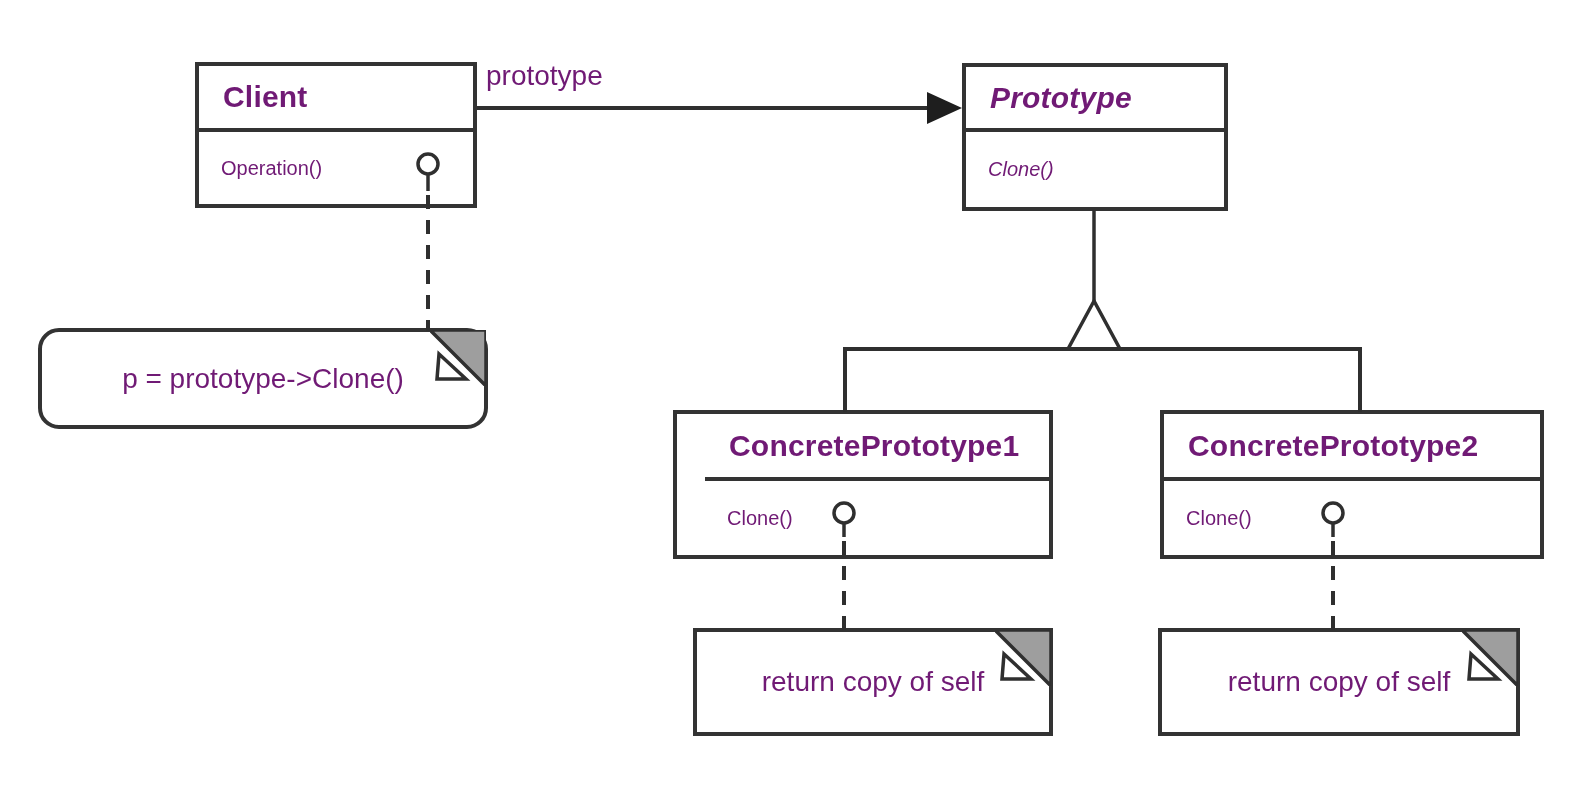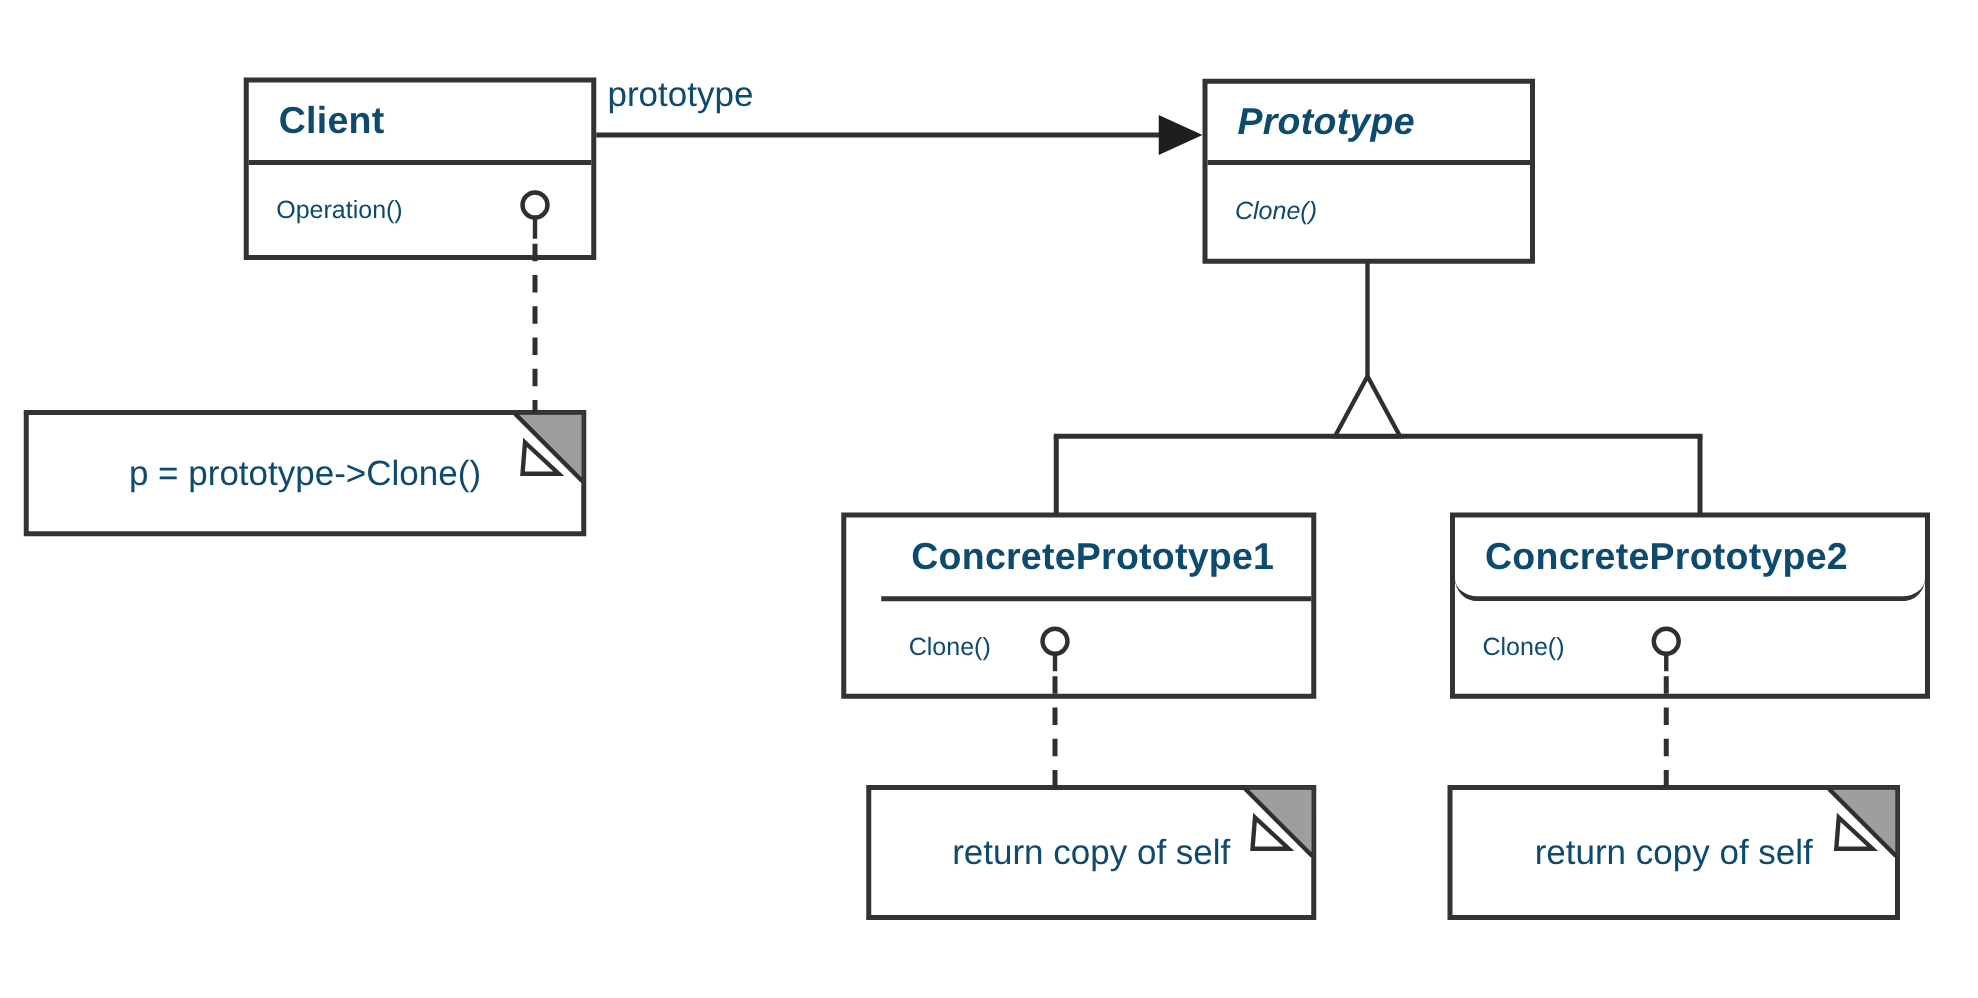--- a/index.html
+++ b/index.html
@@ -1,18 +1,18 @@
 <!DOCTYPE html>
 <html><head>
 <meta charset="utf-8">
 <style>
   html, body { margin:0; padding:0; background:#ffffff; }
   .canvas {
     position:relative; width:1582px; height:798px; background:#ffffff;
-    font-family:"Liberation Sans", sans-serif; color:#0c4a6e; overflow:hidden;
+    font-family:"Liberation Sans", sans-serif; color:#701a75; overflow:hidden;
   }
   .classbox {
     position:absolute; background:#ffffff; border:4px solid #333333;
     box-sizing:border-box; z-index:1;
   }
   .classbox .title {
     display:flex; align-items:center; padding-left:24px;
     border-bottom:4px solid #333333; box-sizing:border-box;
     font-weight:bold; font-size:30px; letter-spacing:0.2px;
   }
@@ -79,27 +79,27 @@
   </div>
 
   <div class="classbox" style="left:673px; top:410px; width:380px; height:149px;padding-left:28px;">
     <div class="title" style="height:67px;">ConcretePrototype1</div>
     <div class="methods" style="height:74px;">
       <span>Clone()</span>
     </div>
   </div>
 
   <div class="classbox" style="left:1160px; top:410px; width:384px; height:149px;">
-    <div class="title" style="height:67px;border-radius:18px;">ConcretePrototype2</div>
+    <div class="title" style="height:67px;">ConcretePrototype2</div>
     <div class="methods" style="height:74px;">
       <span>Clone()</span>
     </div>
   </div>
 
-  <div class="notebox" style="left:19px; top:328px; width:450px; height:101px;">
+  <div class="notebox" style="left:38px; top:328px; width:450px; height:101px;border-radius:21px;">
     <span>p = prototype-&gt;Clone()</span>
     <svg class="fold" width="56" height="56" viewBox="0 0 56 56">
       <polygon points="0,0 56,0 56,56" fill="#9e9e9e" stroke="#2f2f2f" stroke-width="3.5"></polygon>
       <polygon points="9,24 36,49 7,49" fill="#ffffff" stroke="#2f2f2f" stroke-width="3.5"></polygon>
     </svg>
   </div>
 
   <div class="notebox" style="left:693px; top:628px; width:360px; height:108px;">
     <span>return copy of self</span>
     <svg class="fold" width="56" height="56" viewBox="0 0 56 56">

